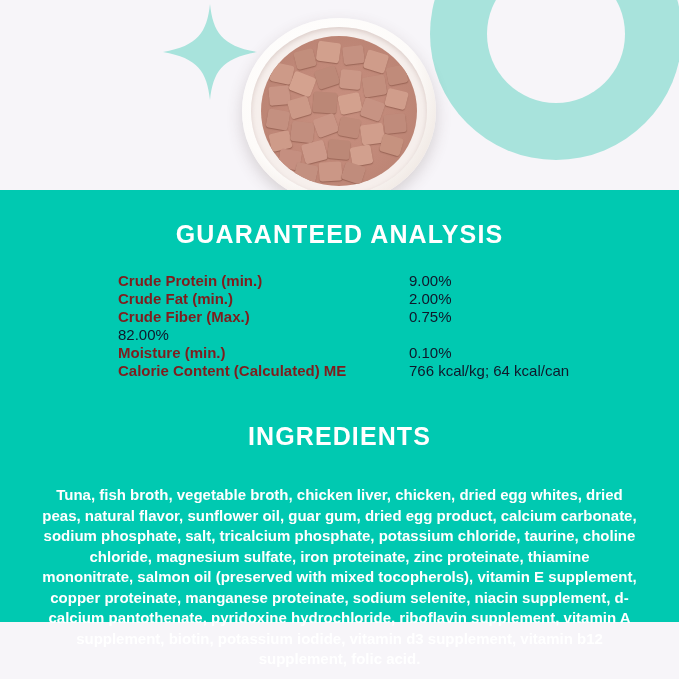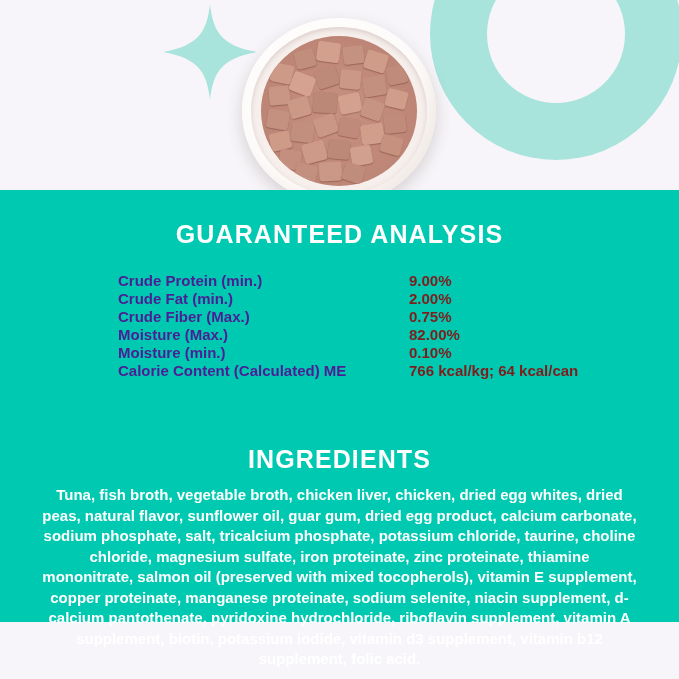--- a/index.html
+++ b/index.html
@@ -122,35 +122,35 @@
     top: 82px;
     width: 470px;
   }
   .ga-row {
     display: flex;
     height: 18px;
     line-height: 18px;
   }
   .ga-label {
     width: 291px;
-    color: #4c1d95;
-    font-size: 15px;
-    font-weight: bold;
-    white-space: nowrap;
-  }
-  .ga-value {
     color: #7f1d1d;
     font-size: 15px;
     font-weight: bold;
     white-space: nowrap;
   }
+  .ga-value {
+    color: #0f172a;
+    font-size: 15px;
+    font-weight: normal;
+    white-space: nowrap;
+  }
 
   #ing-title {
     position: absolute;
-    left: 0; top: 255px;
+    left: 0; top: 232px;
     width: 679px;
     font-size: 25px;
   }
   #ing-body {
     position: absolute;
     left: 42px;
     top: 295px;
     width: 595px;
     color: #ffffff;
     font-size: 15px;
@@ -223,21 +223,20 @@
       </div>
       <div class="ga-row">
         <div class="ga-label">Crude Fat (min.)</div>
         <div class="ga-value">2.00%</div>
       </div>
       <div class="ga-row">
         <div class="ga-label">Crude Fiber (Max.)</div>
         <div class="ga-value">0.75%</div>
       </div>
       <div class="ga-row">
-        <div class="ga-label">Moisture (Max.)</div>
         <div class="ga-value">82.00%</div>
       </div>
       <div class="ga-row">
         <div class="ga-label">Moisture (min.)</div>
         <div class="ga-value">0.10%</div>
       </div>
       <div class="ga-row">
         <div class="ga-label">Calorie Content (Calculated) ME</div>
         <div class="ga-value">766 kcal/kg; 64 kcal/can</div>
       </div>

